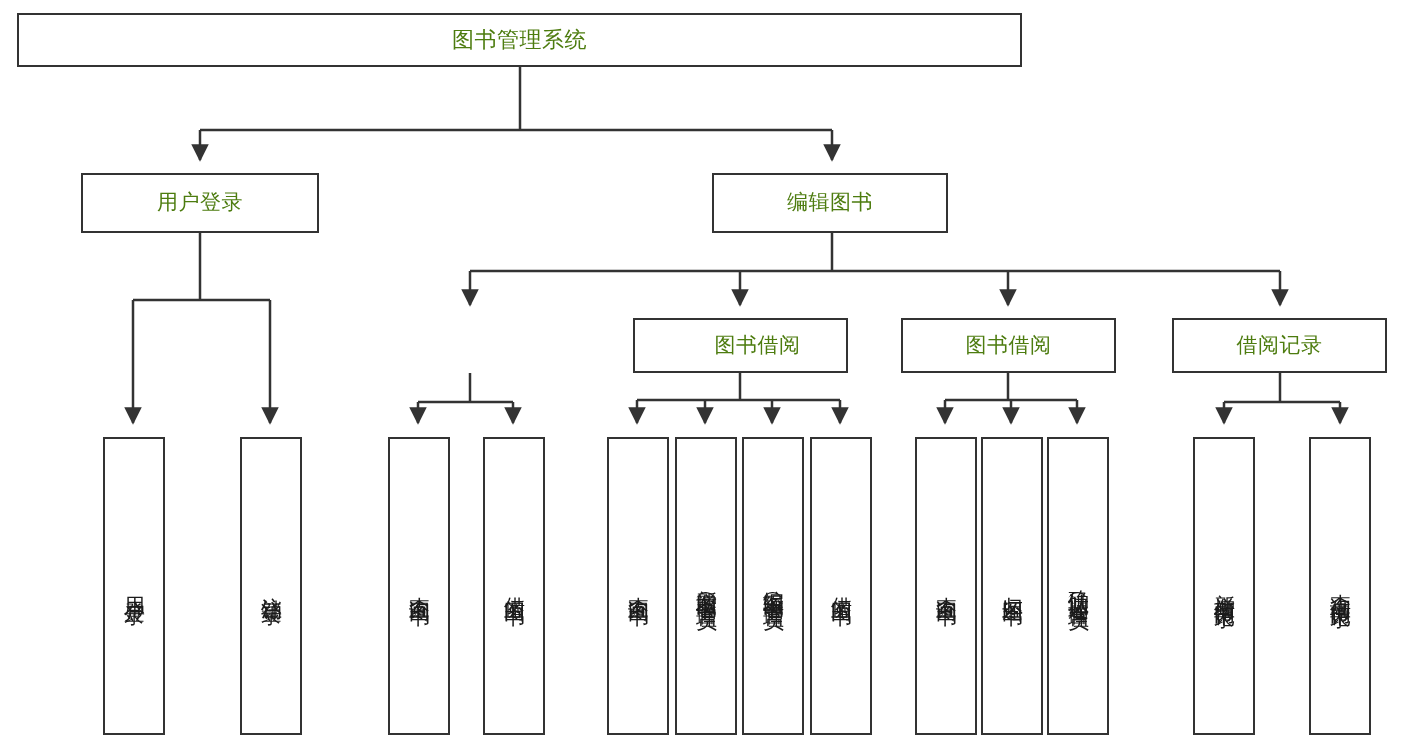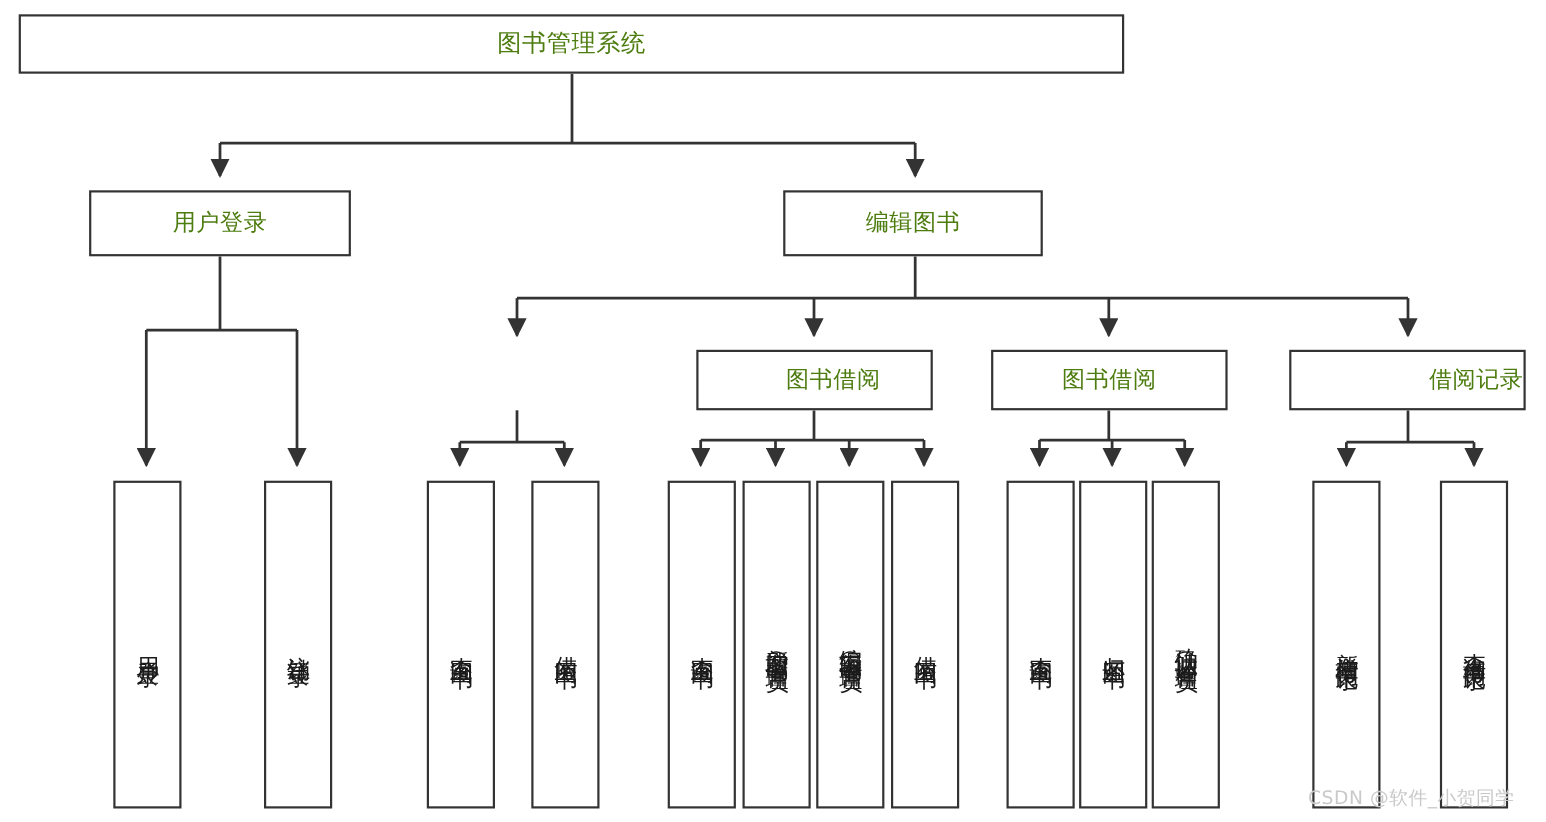--- a/index.html
+++ b/index.html
@@ -133,21 +133,21 @@
 
 
   <div class="node-box" style="left:633px; top:318px; width:215px; height:55px;padding-left:34px;">
     <span class="node-label-h">图书借阅</span>
   </div>
 
   <div class="node-box" style="left:901px; top:318px; width:215px; height:55px;">
     <span class="node-label-h">图书借阅</span>
   </div>
 
-  <div class="node-box" style="left:1172px; top:318px; width:215px; height:55px;justify-content:flex-end;">
+  <div class="node-box" style="left:1172px; top:318px; width:215px; height:55px;">
     <span class="node-label-h">借阅记录</span>
   </div>
 
   <div class="node-box" style="left:103px; top:437px; width:62px; height:298px;">
     <span class="node-label-v">用户登录</span>
   </div>
 
   <div class="node-box" style="left:240px; top:437px; width:62px; height:298px;">
     <span class="node-label-v">注销登录</span>
   </div>
@@ -189,15 +189,14 @@
   </div>
 
   <div class="node-box" style="left:1193px; top:437px; width:62px; height:298px;">
     <span class="node-label-v">新增借阅记录</span>
   </div>
 
   <div class="node-box" style="left:1309px; top:437px; width:62px; height:298px;">
     <span class="node-label-v">查询借阅记录</span>
   </div>
 
-  <div class="watermark" style="left:1189px; top:714px;">CSDN @软件_小贺同学</div>
 
 </div>
 
 </body></html>

